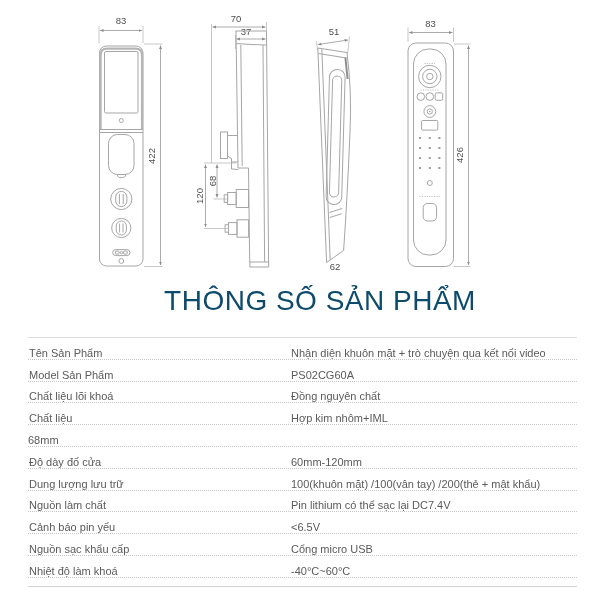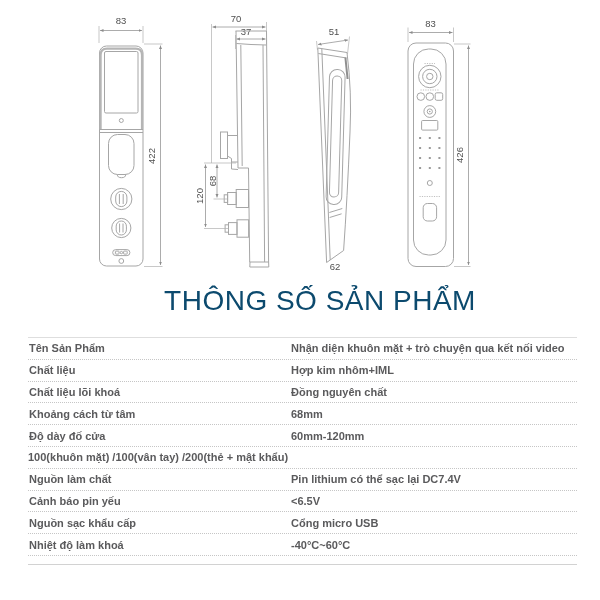--- a/index.html
+++ b/index.html
@@ -14,23 +14,23 @@
     text-align:center;font-size:28px;font-weight:500;letter-spacing:.5px;
     color:#0c4a6e;line-height:36px;white-space:nowrap;padding-left:20px;
   }
   .spec-table{
     position:absolute;left:28px;top:337px;width:549px;
     border-top:1px solid #dedede;
     padding-bottom:8px;
     border-bottom:1px solid #d2d2d2;
   }
   .spec-row{
-    display:flex;align-items:center;height:20.8px;
+    display:flex;align-items:flex-end;height:20.8px;
     border-bottom:1px dotted #c6c6c6;
-    font-size:11px;color:#5a5a5c;font-weight:bold;
+    font-size:11px;color:#5a5a5c;
   }
   .spec-label{width:262px;flex:none;padding-left:1px;white-space:nowrap;overflow:hidden;}
   .spec-value{flex:1;white-space:nowrap;overflow:hidden;}
   svg .ln{stroke:#a6a6a6;stroke-width:1;fill:none;}
   svg .lnf{stroke:#a6a6a6;stroke-width:1;fill:#ffffff;}
   svg .thick{stroke:#b5b5b5;stroke-width:2.2;fill:none;}
   svg .dim{stroke:#979797;stroke-width:.8;fill:none;}
   svg .ext{stroke:#b0b0b0;stroke-width:.7;fill:none;}
   svg .dimtxt{fill:#4f4f4f;font-size:9.5px;font-family:"Liberation Sans","DejaVu Sans",sans-serif;}
   svg .tinytxt{stroke:#c0c0c0;stroke-width:1;stroke-dasharray:1.2,1.2;fill:none;}
@@ -215,36 +215,40 @@
 </svg>
 
 <div class="title">THÔNG SỐ SẢN PHẨM</div>
 
 <div class="spec-table">
   <div class="spec-row">
     <div class="spec-label">Tên Sản Phẩm</div>
     <div class="spec-value">Nhận diện khuôn mặt + trò chuyện qua kết nối video</div>
   </div>
   <div class="spec-row">
+    <div class="spec-label">Model Sản Phẩm</div>
+    <div class="spec-value">PS02CG60A</div>
+  </div>
+  <div class="spec-row">
+    <div class="spec-label">Chất liệu lõi khoá</div>
+    <div class="spec-value">Đồng nguyên chất</div>
+  </div>
+  <div class="spec-row">
     <div class="spec-label">Chất liệu</div>
     <div class="spec-value">Hợp kim nhôm+IML</div>
   </div>
   <div class="spec-row">
-    <div class="spec-label">Chất liệu lõi khoá</div>
-    <div class="spec-value">Đồng nguyên chất</div>
-  </div>
-  <div class="spec-row">
-    <div class="spec-label">Khoảng cách từ tâm</div>
     <div class="spec-value">68mm</div>
   </div>
   <div class="spec-row">
     <div class="spec-label">Độ dày đố cửa</div>
     <div class="spec-value">60mm-120mm</div>
   </div>
   <div class="spec-row">
+    <div class="spec-label">Dung lượng lưu trữ</div>
     <div class="spec-value">100(khuôn mặt) /100(vân tay) /200(thẻ + mật khẩu)</div>
   </div>
   <div class="spec-row">
     <div class="spec-label">Nguồn làm chất</div>
     <div class="spec-value">Pin lithium có thể sạc lại DC7.4V</div>
   </div>
   <div class="spec-row">
     <div class="spec-label">Cảnh báo pin yếu</div>
     <div class="spec-value">&lt;6.5V</div>
   </div>

